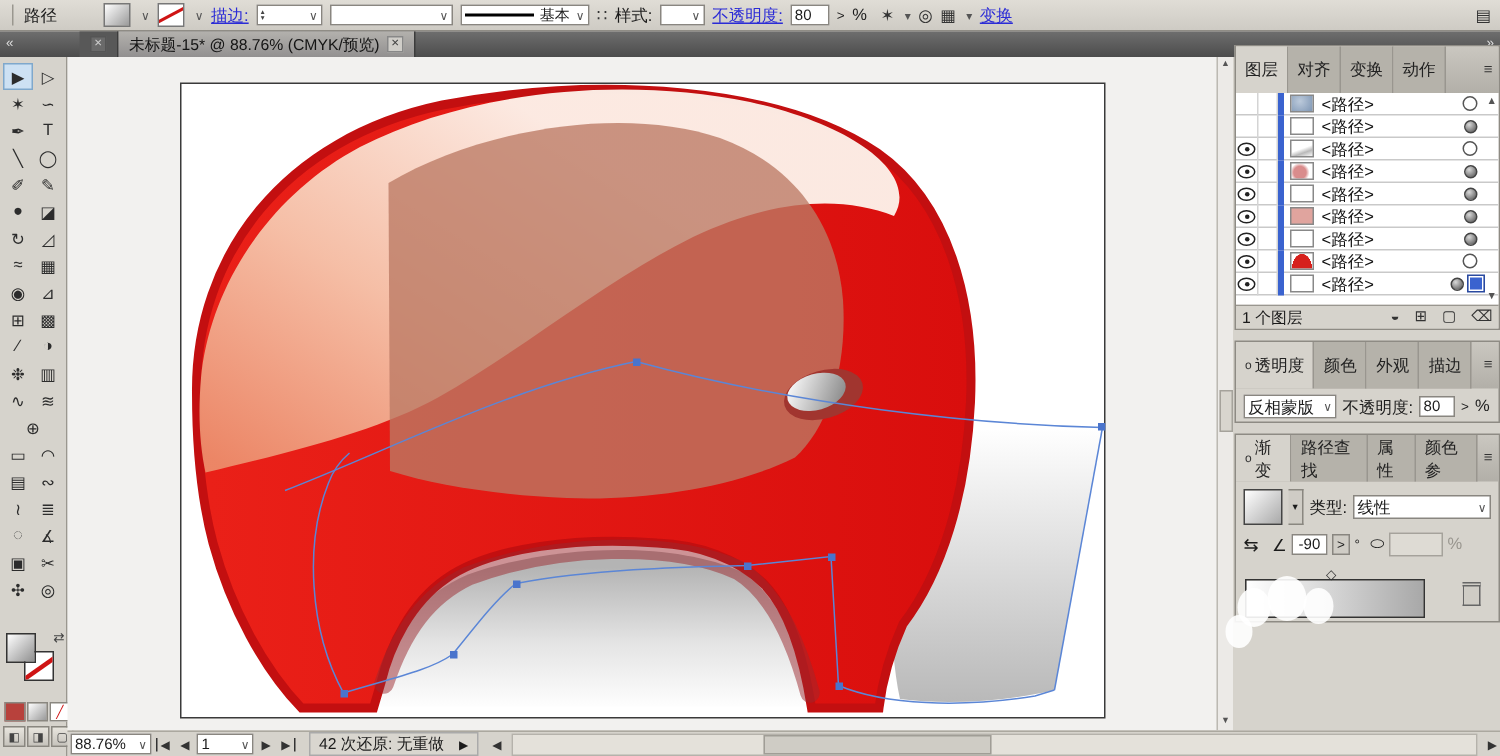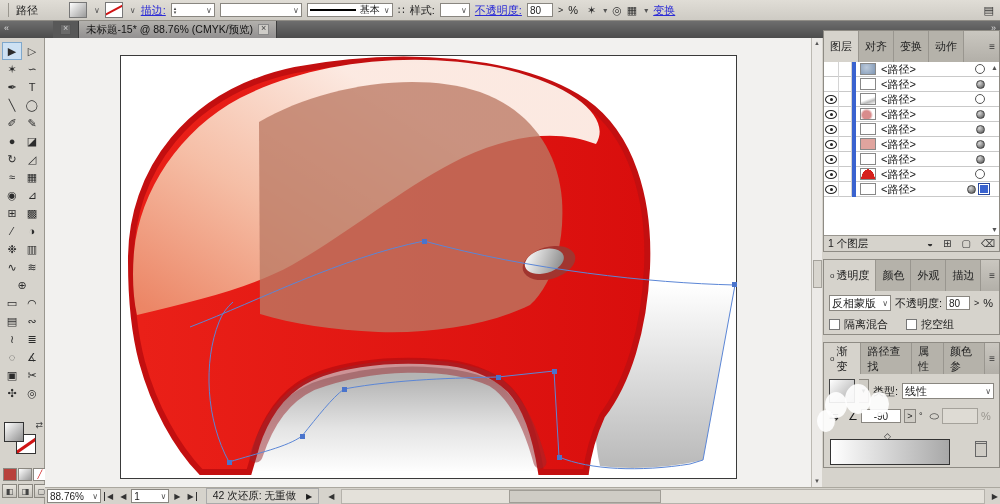--- a/index.html
+++ b/index.html
@@ -57,21 +57,21 @@
   #vthumb{position:absolute;left:1px;top:222px;width:9px;height:28px;background:#d8d5ce;border:1px solid #a5a29b;box-sizing:border-box}
   
   #panelcol{left:823px;top:30px;width:177px;font-size:11px}
   .pgroup{border:1px solid #8e8b84;background:#d6d3cc;margin-bottom:7px}
   .ptabs{display:flex;background:linear-gradient(#cac7c0,#b2afa8);height:31px;align-items:stretch;font-size:11px}
   .ptab{padding:0 6px;display:flex;align-items:center;border-right:1px solid #99968f;background:#b5b2aa;color:#222}
   .ptab.active{background:#d6d3cc;font-weight:normal}
   .pmenu{margin-left:auto;padding:0 4px;color:#333;font-size:10px;display:flex;align-items:center}
   .pdot{font-size:8px;margin-right:2px;color:#333}
   
-  #layer-rows{background:#fff;height:173px;overflow:hidden;position:relative}
+  #layer-rows{background:#fff;height:141px;overflow:hidden;position:relative}
   .lrow{height:15px;display:flex;align-items:center;border-bottom:1px solid #c9c9c9;box-sizing:border-box}
   .eyebox,.lockbox{width:14px;height:15px;border-right:1px solid #d4d4d4;display:flex;align-items:center;justify-content:center}
   .lockbox{width:12px}
   .eye{width:10px;height:7px;border:1px solid #222;border-radius:50%;background:#fff;display:flex;align-items:center;justify-content:center}
   .pupil{width:3px;height:3px;border-radius:50%;background:#222}
   .lbar{width:4px;height:15px;background:#3a63cf;margin-right:4px}
   .lthumb{width:16px;height:12px;border:1px solid #888;margin-right:5px;box-sizing:border-box}
   .th-blue{background:radial-gradient(circle at 40% 35%,#bccadb,#7e96b4)}
   .th-white,.th-white2,.th-white3{background:#fff}
   .th-graydiag{background:linear-gradient(160deg,#fff 50%,#b9b9b9 72%,#eee 95%)}
@@ -459,30 +459,20 @@
       <span class="cbx blendsel" style="height:16px;font-size:11px">
         <span>反相蒙版</span>
           <span style="flex:1"></span>
         <span class="dd">∨</span>
       </span>
       <span>不透明度:</span>
       <span class="cbx opacbox">80</span>
       <span style="font-size:9px">&gt;</span>
       <span>%</span>
     </div>
-    <div class="trow cbdark" style="gap:18px">
-      <span class="cbrow">
-          <span class="cb"></span>
-          <span>隔离混合</span>
-        </span>
-      <span class="cbrow">
-          <span class="cb"></span>
-          <span>挖空组</span>
-        </span>
-    </div>
   </div>
 
   <div class="pgroup" style="margin-bottom:0">
     <div class="ptabs">
       <span class="ptab active">
           <span class="pdot">o</span>
           <span>渐变</span>
         </span>
       <span class="ptab">路径查找</span>
       <span class="ptab">属性</span>
@@ -495,21 +485,21 @@
       <span>类型:</span>
       <span class="cbx typesel" style="height:16px;font-size:11px">
         <span>线性</span>
           <span style="flex:1"></span>
         <span class="dd">∨</span>
       </span>
     </div>
     <div class="grow2">
       <span style="font-size:12px;margin-right:6px">⇆</span>
       <span>∠</span>
-      <span class="cbx" style="width:40px;justify-content:center">-90</span>
+      <span class="cbx" style="width:24px;justify-content:center">-90</span>
       <span class="cbx" style="width:12px;justify-content:center;background:#cfccc5;font-size:9px">&gt;</span>
       <span style="font-size:9px;vertical-align:top">°</span>
       <span style="margin-left:4px">⬭</span>
       <span class="disfield"></span>
       <span style="color:#98958e">%</span>
     </div>
     <div id="gbarwrap">
       <span id="gmid">◇</span>
       <div id="gbar"></div>
       <div id="gtrash"></div>

